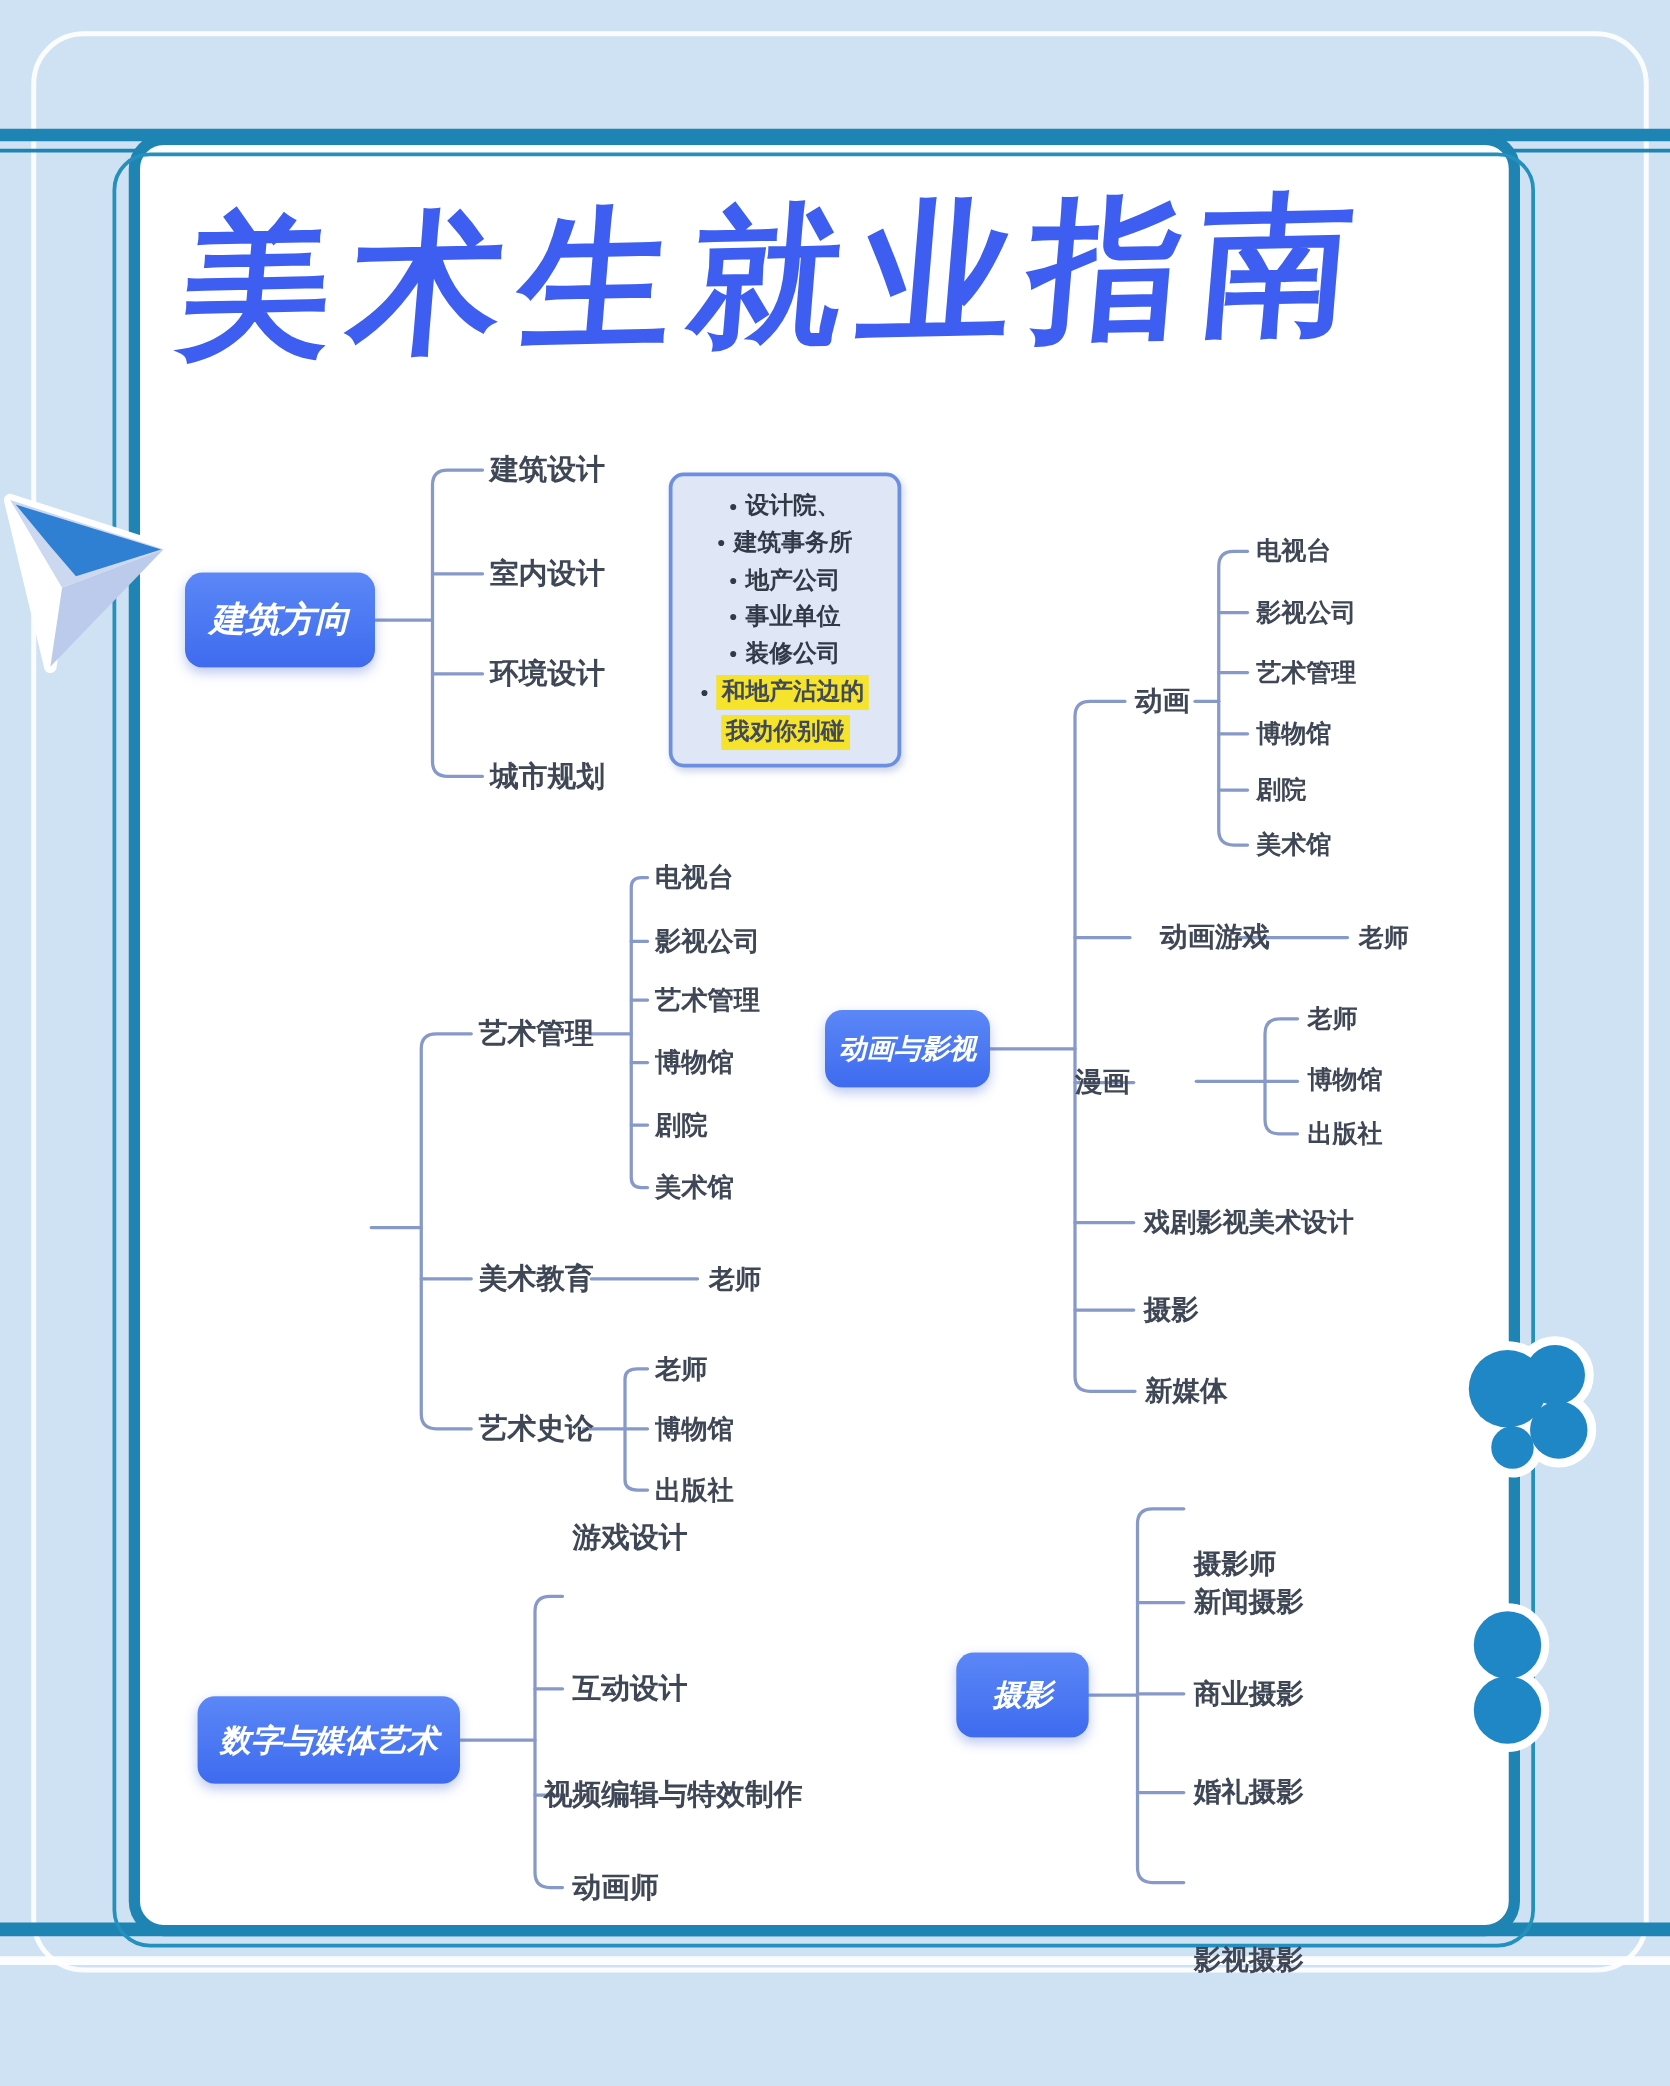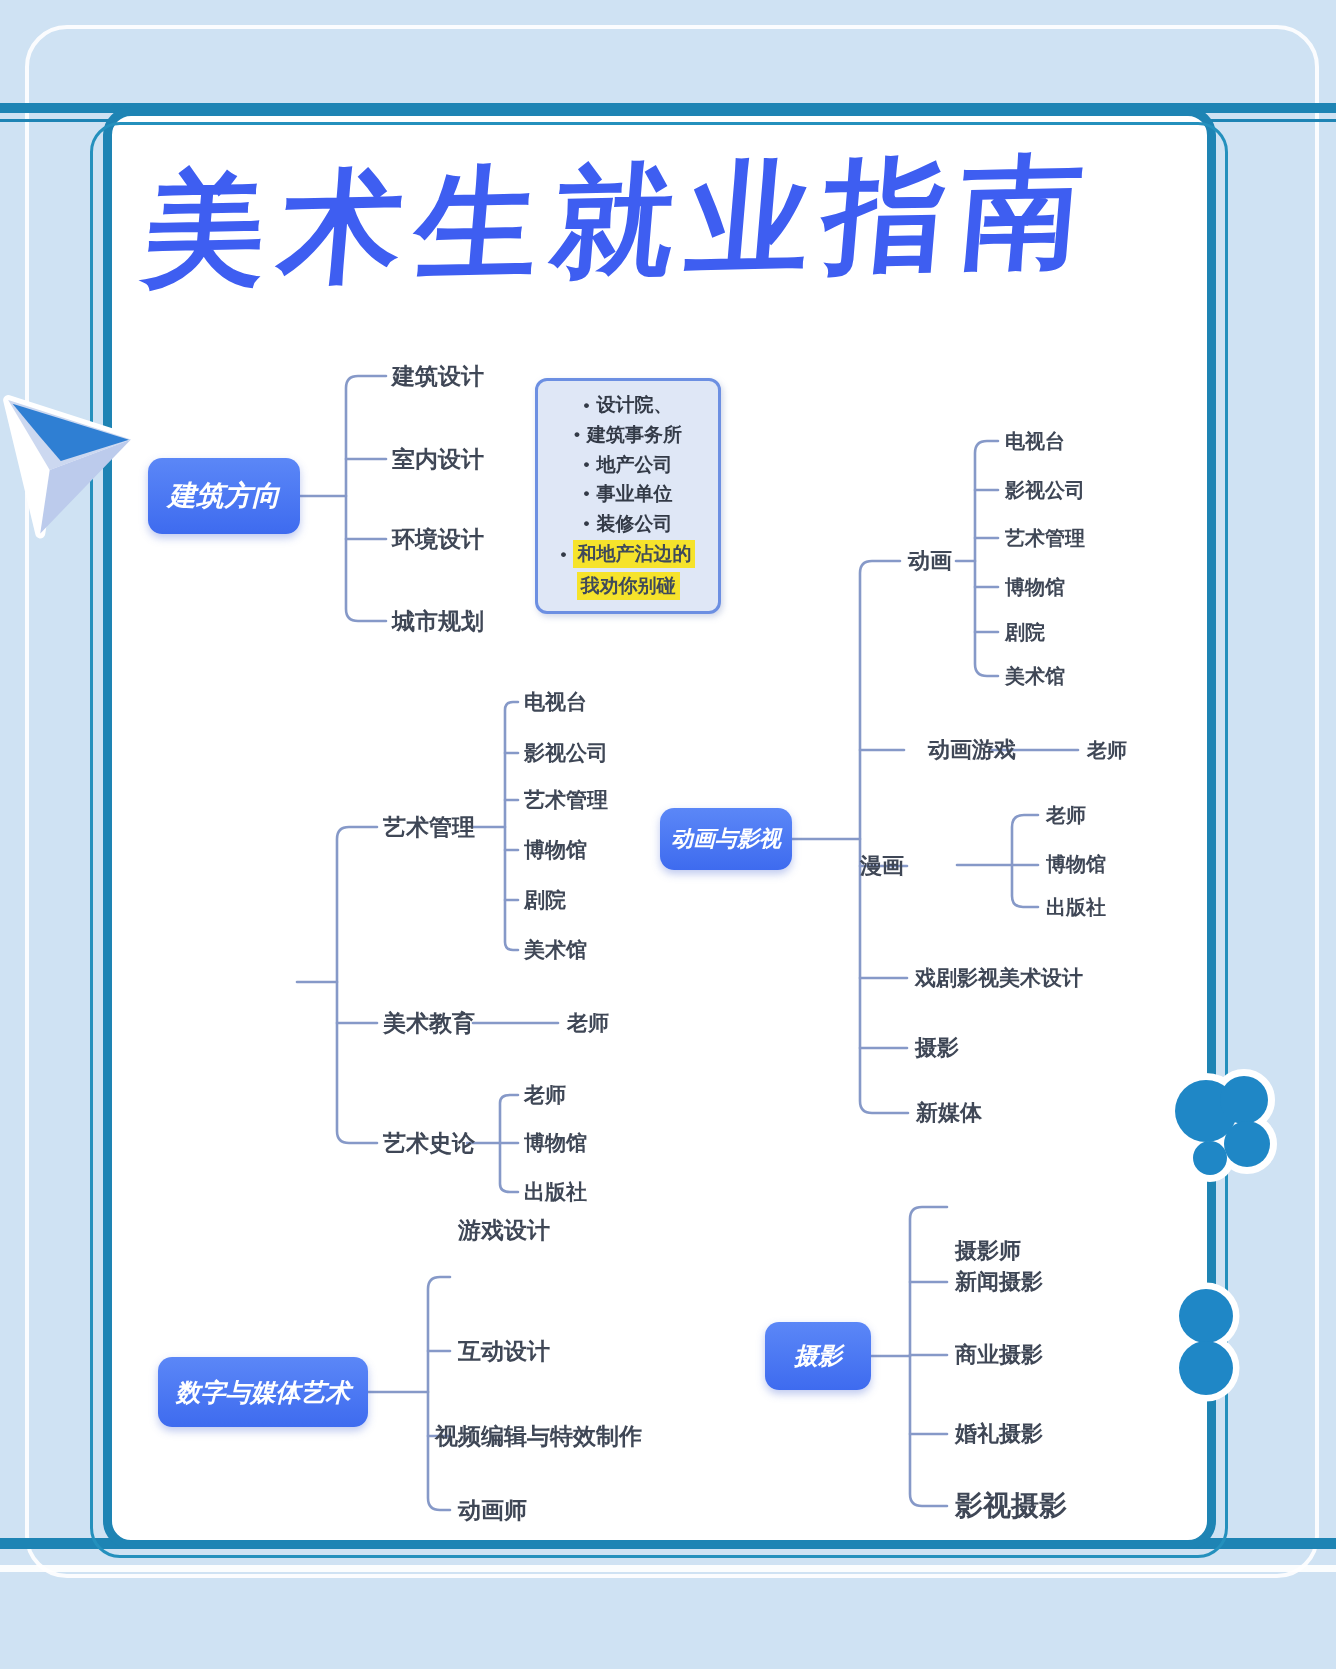--- a/index.html
+++ b/index.html
@@ -178,21 +178,21 @@
 
   <div class="label" style="left:458px;top:1230px;font-size:23px;">游戏设计</div>
   <div class="label" style="left:458px;top:1351px;font-size:23px;">互动设计</div>
   <div class="label" style="left:435px;top:1436px;font-size:23px;">视频编辑与特效制作</div>
   <div class="label" style="left:458px;top:1510px;font-size:23px;">动画师</div>
 
   <div class="label" style="left:955px;top:1207px;font-size:22px;margin-top:44px;">摄影师</div>
   <div class="label" style="left:955px;top:1282px;font-size:22px;">新闻摄影</div>
   <div class="label" style="left:955px;top:1355px;font-size:22px;">商业摄影</div>
   <div class="label" style="left:955px;top:1434px;font-size:22px;">婚礼摄影</div>
-  <div class="label" style="left:955px;top:1506px;font-size:28px;">影视摄影</div>
+  <div class="label" style="left:955px;top:1568px;font-size:22px;">影视摄影</div>
 
   <svg class="deco" style="left:0px;top:372px;" width="150" height="215" viewBox="0 0 150 215">
     <g transform="rotate(-6 70 100)">
       <g stroke="#ffffff" stroke-width="10" stroke-linejoin="round" fill="#ffffff">
         <polygon points="16,22 134,74 50,96 34,158"></polygon>
       </g>
       <polygon points="16,22 134,74 50,96" fill="#ccd8f0"></polygon>
       <polygon points="50,96 34,158 134,74" fill="#bccbec"></polygon>
       <polygon points="20,26 132,74 62,88 44,62" fill="#2f7fd3"></polygon>
     </g>

